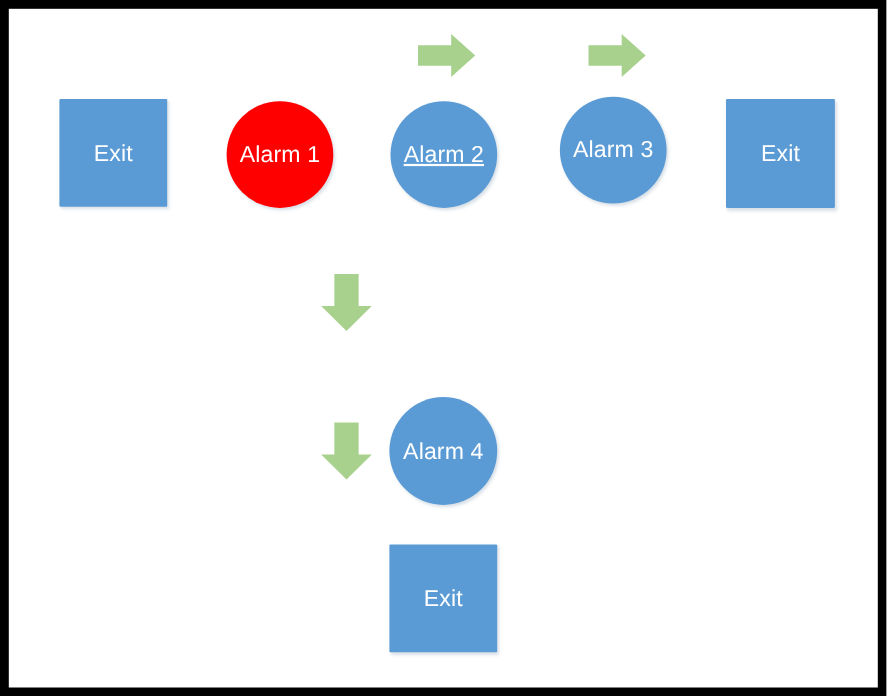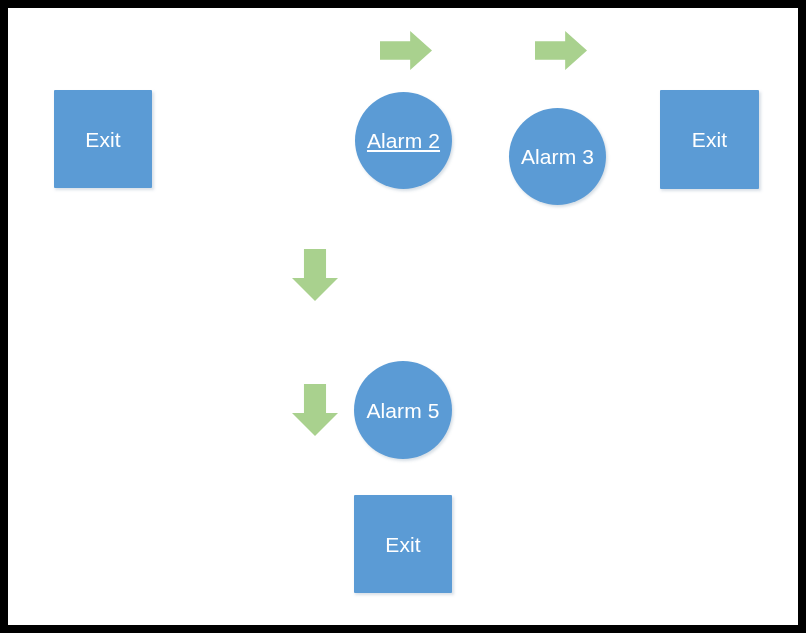--- a/index.html
+++ b/index.html
@@ -70,36 +70,39 @@
 </head>
 <body>
 
 <div id="canvas">
   <div id="stage">
 
     <div class="node box" id="node-exit-left" style="left: 46px; top: 82px; width: 98px; height: 98px; background: rgb(91, 155, 213);">
       <span class="node-label">Exit</span>
     </div>
 
+    <div class="node circle" id="node-alarm-1" style="left: 198px; top: 84px; width: 97px; height: 97px; background: rgb(255, 0, 0);">
+      <span class="node-label">Alarm 1</span>
+    </div>
 
     <div class="node circle" id="node-alarm-2" style="left: 347px; top: 84px; width: 97px; height: 97px; background: rgb(91, 155, 213); text-decoration: underline;">
       <span class="node-label">Alarm 2</span>
     </div>
 
-    <div class="node circle" id="node-alarm-3" style="left: 501px; top: 100px; width: 97px; height: 97px; background: rgb(91, 155, 213);">
+    <div class="node circle" id="node-alarm-3" style="left: 501px; top: 80px; width: 97px; height: 97px; background: rgb(91, 155, 213);">
       <span class="node-label">Alarm 3</span>
     </div>
 
     <div class="node box" id="node-exit-right" style="left: 652px; top: 82px; width: 99px; height: 99px; background: rgb(91, 155, 213);">
       <span class="node-label">Exit</span>
     </div>
 
 
     <div class="node circle" id="node-alarm-5" style="left: 346px; top: 353px; width: 98px; height: 98px; background: rgb(91, 155, 213);">
-      <span class="node-label">Alarm 5</span>
+      <span class="node-label">Alarm 4</span>
     </div>
 
     <div class="node box" id="node-exit-bottom" style="left: 346px; top: 487px; width: 98px; height: 98px; background: rgb(91, 155, 213);">
       <span class="node-label">Exit</span>
     </div>
 
     <span class="arrow" id="arrow-right-1" style="left: 372px; top: 23px; width: 52px; height: 39px;">
         <svg viewBox="0 0 100 100" preserveAspectRatio="none">
           <polygon fill="#A9D18E" points="0,26 58,26 58,0 100,50 58,100 58,74 0,74"></polygon>
         </svg>

